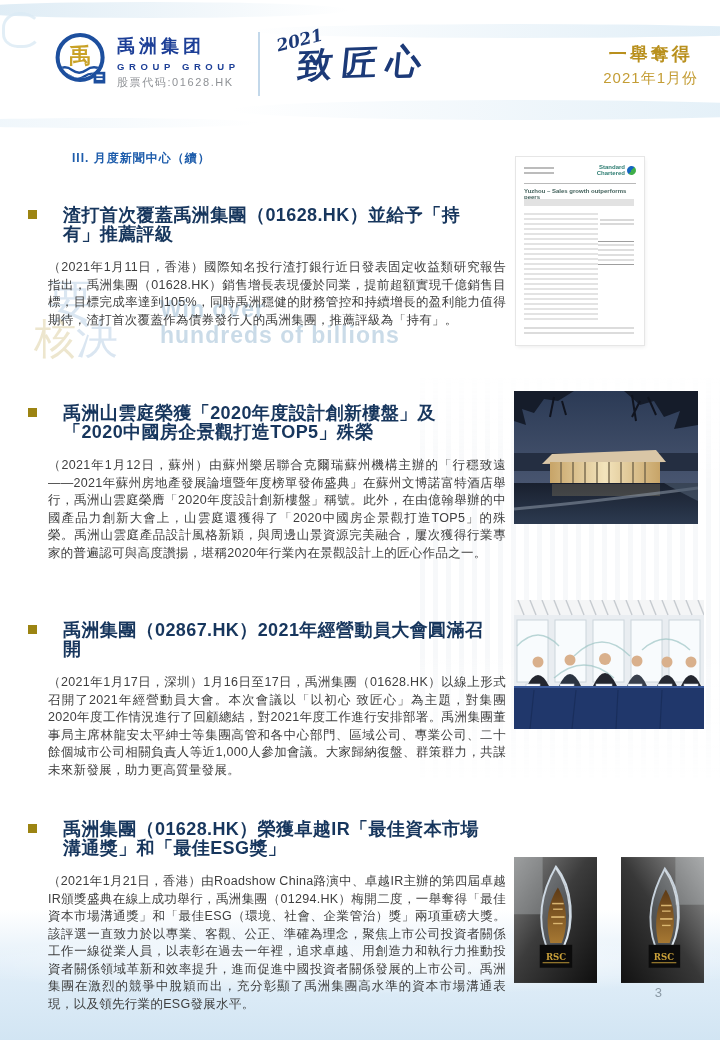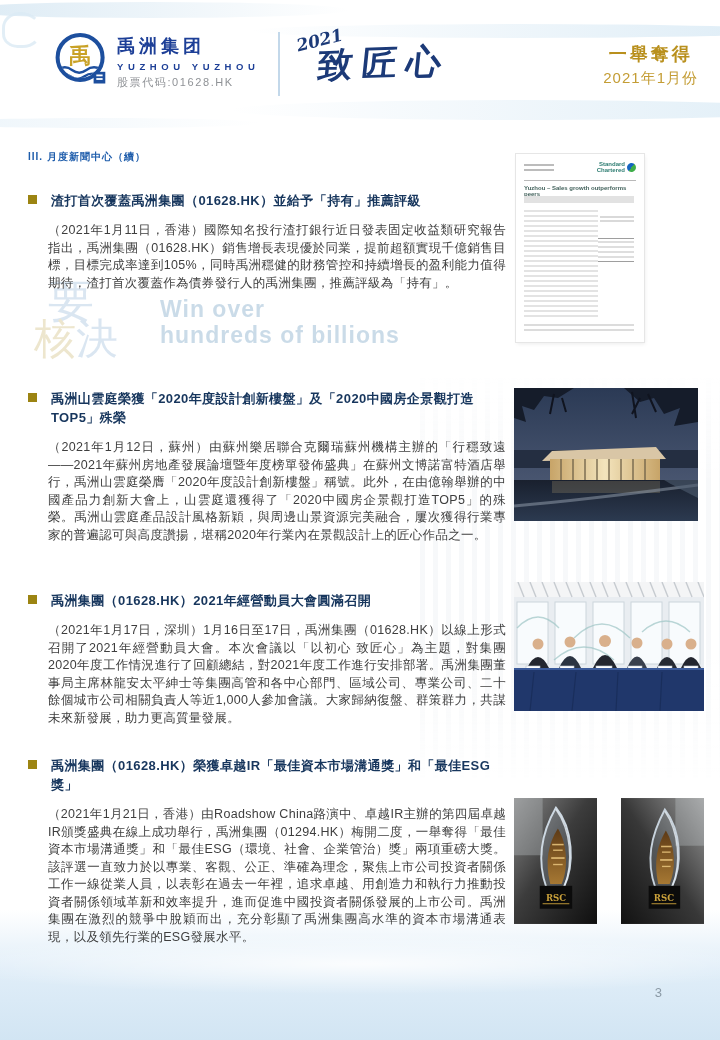--- a/index.html
+++ b/index.html
@@ -46,27 +46,27 @@
   .calli{position:relative;margin-top:0;width:210px;height:76px;color:#1c3a78;}
   .calli-year{position:absolute;top:0;left:0;font-family:"DejaVu Serif",serif;font-style:italic;
     font-weight:bold;font-size:17px;transform:rotate(-14deg);}
   .calli-slogan{position:absolute;top:10px;left:22px;font-family:"DejaVu Serif",serif;
     font-weight:bold;font-size:35px;letter-spacing:9px;transform:skewX(-8deg) rotate(-2deg);}
   .hdr-right{position:absolute;top:42px;right:22px;text-align:center;}
   .nl-title{font-size:18px;font-weight:bold;color:#b9901d;letter-spacing:3px;}
   .nl-issue{font-size:15px;color:#c49d35;margin-top:3px;letter-spacing:1px;}
   
   .content{position:relative;z-index:1;padding:0 16px 0 28px;}
-  .section-title{margin-top:28px;font-size:10px;font-weight:bold;color:#1d5cab;letter-spacing:1px;}
+  .section-title{margin-top:28px;font-size:12px;font-weight:bold;color:#1d5cab;letter-spacing:1px;margin-left:44px;}
   .news{display:flex;align-items:flex-start;}
   .news-text{width:478px;}
   .news-media{width:190px;margin-left:auto;}
   .news-head{position:relative;padding-left:20px;}
   .bullet{position:absolute;left:0;top:4px;width:9px;height:9px;background:#9c8412;}
-  .news-heading{margin:3px;font-size:13px;line-height:19px;font-weight:bold;color:#17365d;letter-spacing:.4px;}
+  .news-heading{margin:15px;font-size:18px;line-height:19px;font-weight:bold;color:#17365d;letter-spacing:.4px;}
   .news-body{margin:12px 0 0 20px;font-size:12.5px;line-height:17.5px;color:#3e3e3e;
     text-align:justify;letter-spacing:.3px;}
   .mt1{margin-top:24px;} .mt2{margin-top:44px;justify-content:flex-end;} .mt3{margin-top:44px;} .mt4{margin-top:26px;align-items:center;}
   .m-off1{margin-top:-34px;} .m-off2{margin-top:2px;} .m-off3{margin-top:-6px;} .m-off4{margin-top:22px;}
   
   .doc{position:relative;width:128px;height:188px;background:#fff;margin-left:2px;
     box-shadow:0 0 0 1px #e6e6e6,1px 2px 4px rgba(0,0,0,.08);}
   .doc-author{position:absolute;top:10px;left:8px;width:30px;height:7px;
     background:repeating-linear-gradient(180deg,#bcbcbc 0 2px,transparent 2px 5px);}
   .doc-brand{position:absolute;top:7px;right:8px;display:flex;align-items:center;}
@@ -129,21 +129,21 @@
         <g clip-path="url(#embClip)" stroke="#1d4f9e" stroke-width="2.6" fill="none">
           <path d="M4,44 Q12,38 20,44 T36,44 T54,44"></path>
           <path d="M2,51 Q10,45 18,51 T34,51 T52,51"></path>
         </g>
         <rect x="44" y="46" width="13" height="13" fill="#1d4f9e"></rect>
         <rect x="47" y="49" width="7" height="2" fill="#ffffff"></rect>
         <rect x="47" y="53" width="7" height="2" fill="#ffffff"></rect>
       </svg>
       <div class="logo-text">
         <div class="logo-cn">禹洲集团</div>
-        <div class="logo-en">YUZHOU YUZHOU</div>
+        <div class="logo-en">GROUP GROUP</div>
         <div class="logo-stock">股票代码:01628.HK</div>
       </div>
     </div>
     <div class="hdr-divider"></div>
     <div class="calli">
       <span class="calli-year">2021</span>
       <span class="calli-slogan">致匠心</span>
     </div>
     <div class="hdr-right">
       <div class="nl-title">一舉奪得</div>
@@ -231,21 +231,21 @@
           <path d="M0,118 Q70,112 184,97" stroke="#8e99a7" stroke-width="3" fill="none" opacity=".55"></path>
           <path d="M150,92 L184,92 L184,110 Q160,98 150,92 Z" fill="#4e5d72" opacity=".6"></path>
         </svg>
       </div>
     </div>
 
     <div class="news mt3">
       <div class="news-text">
         <div class="news-head">
           <span class="bullet"></span>
-          <h2 class="news-heading">禹洲集團（01628.HK）2021年經營動員大會圓滿召開</h2>
+          <h2 class="news-heading">禹洲集團（02867.HK）2021年經營動員大會圓滿召開</h2>
         </div>
         <p class="news-body">（2021年1月17日，深圳）1月16日至17日，禹洲集團（01628.HK）以線上形式召開了2021年經營動員大會。本次會議以「以初心 致匠心」為主題，對集團2020年度工作情況進行了回顧總結，對2021年度工作進行安排部署。禹洲集團董事局主席林龍安太平紳士等集團高管和各中心部門、區域公司、專業公司、二十餘個城市公司相關負責人等近1,000人參加會議。大家歸納復盤、群策群力，共謀未來新發展，助力更高質量發展。</p>
       </div>
       <div class="news-media m-off3">
         <svg class="photo" width="190" height="129" viewBox="0 0 190 129">
           <rect width="190" height="129" fill="#e9edf1"></rect>
           <rect x="0" y="0" width="190" height="15" fill="#f4f5f6"></rect>
           <g stroke="#c6cbd0" stroke-width="1.4">
             <path d="M4,0 L10,15"></path>
               <path d="M16,0 L22,15"></path>

